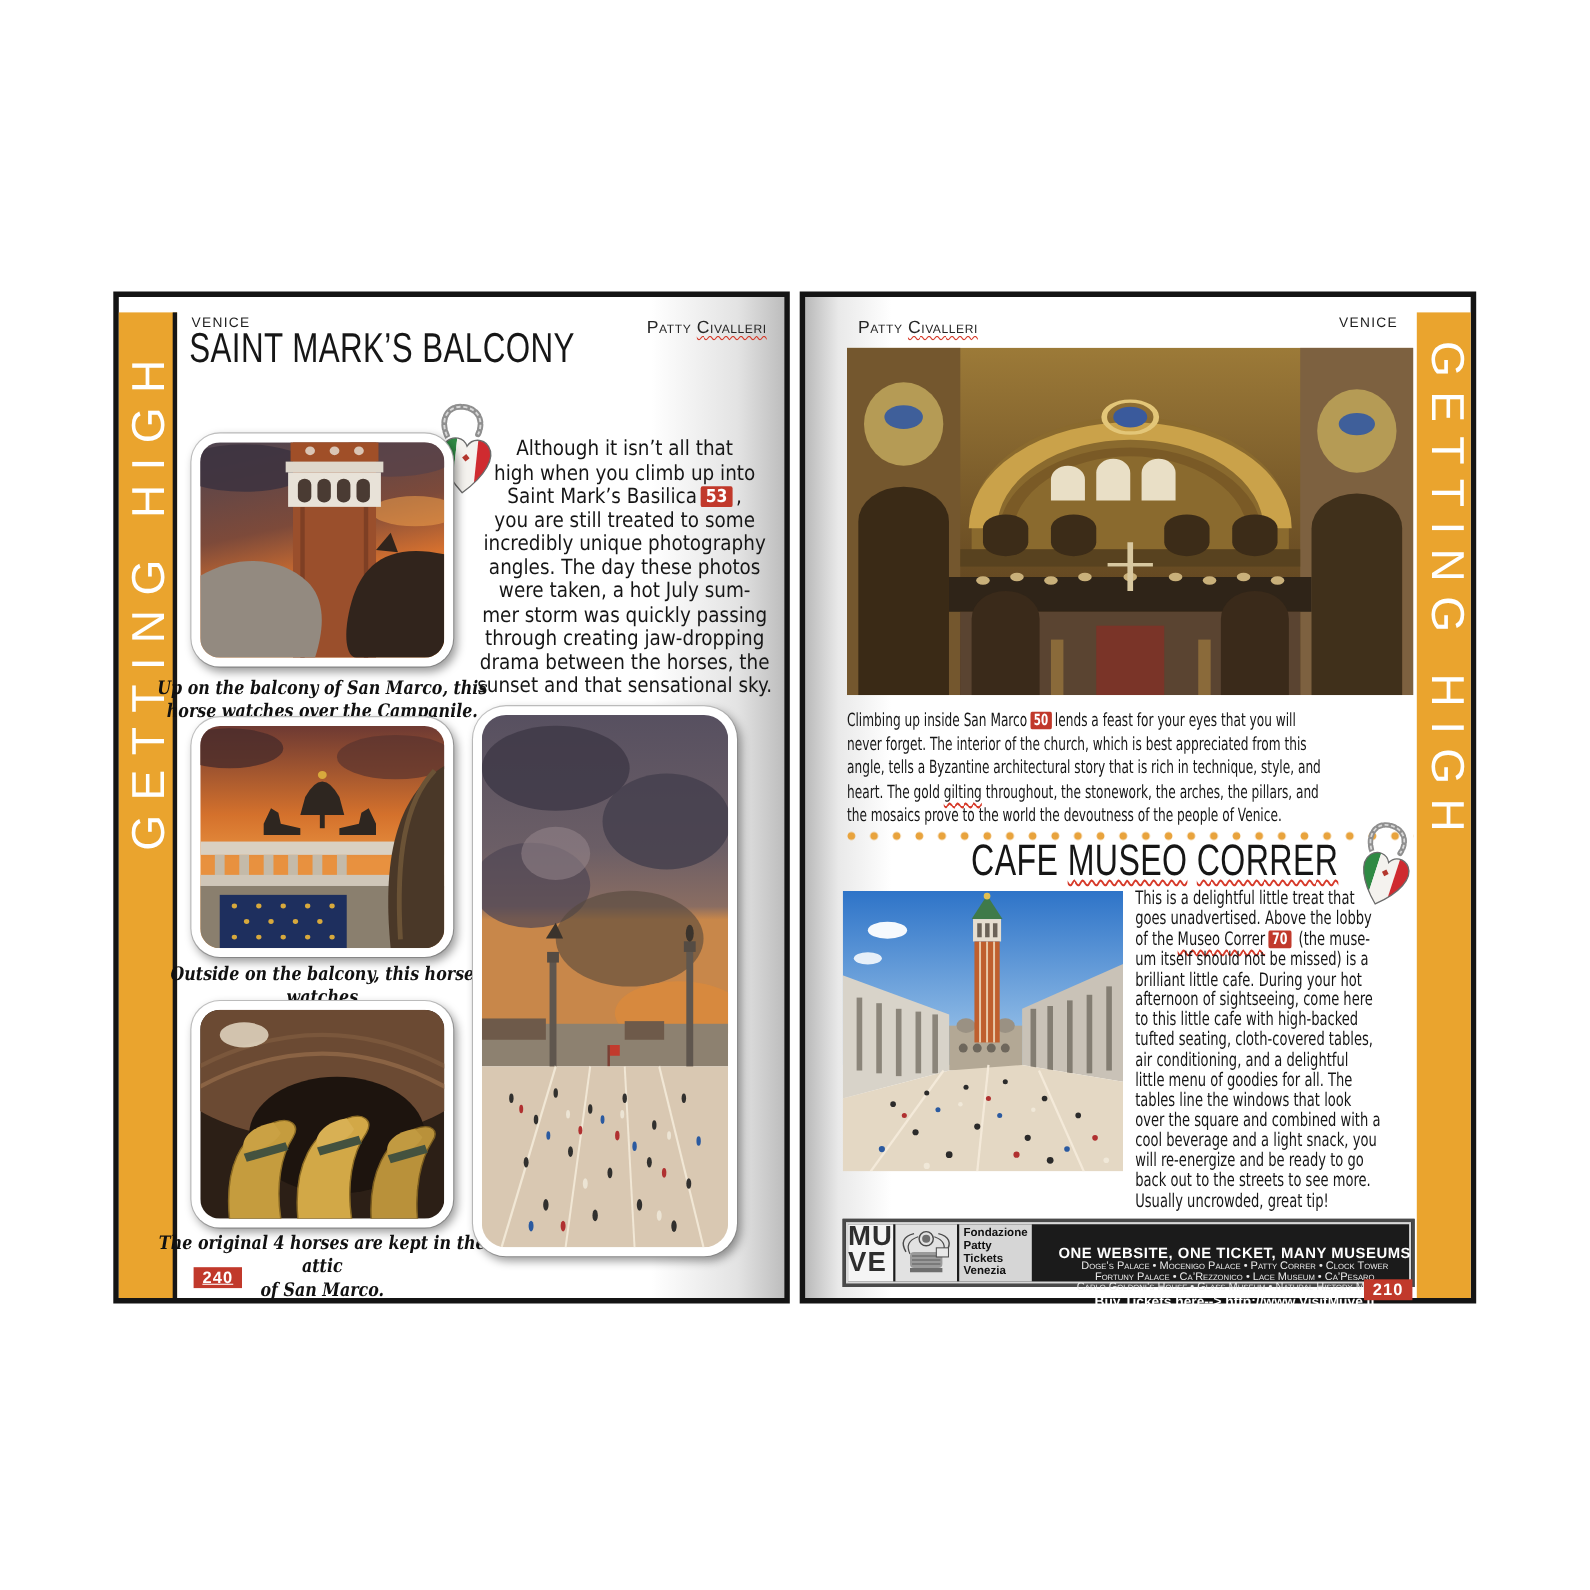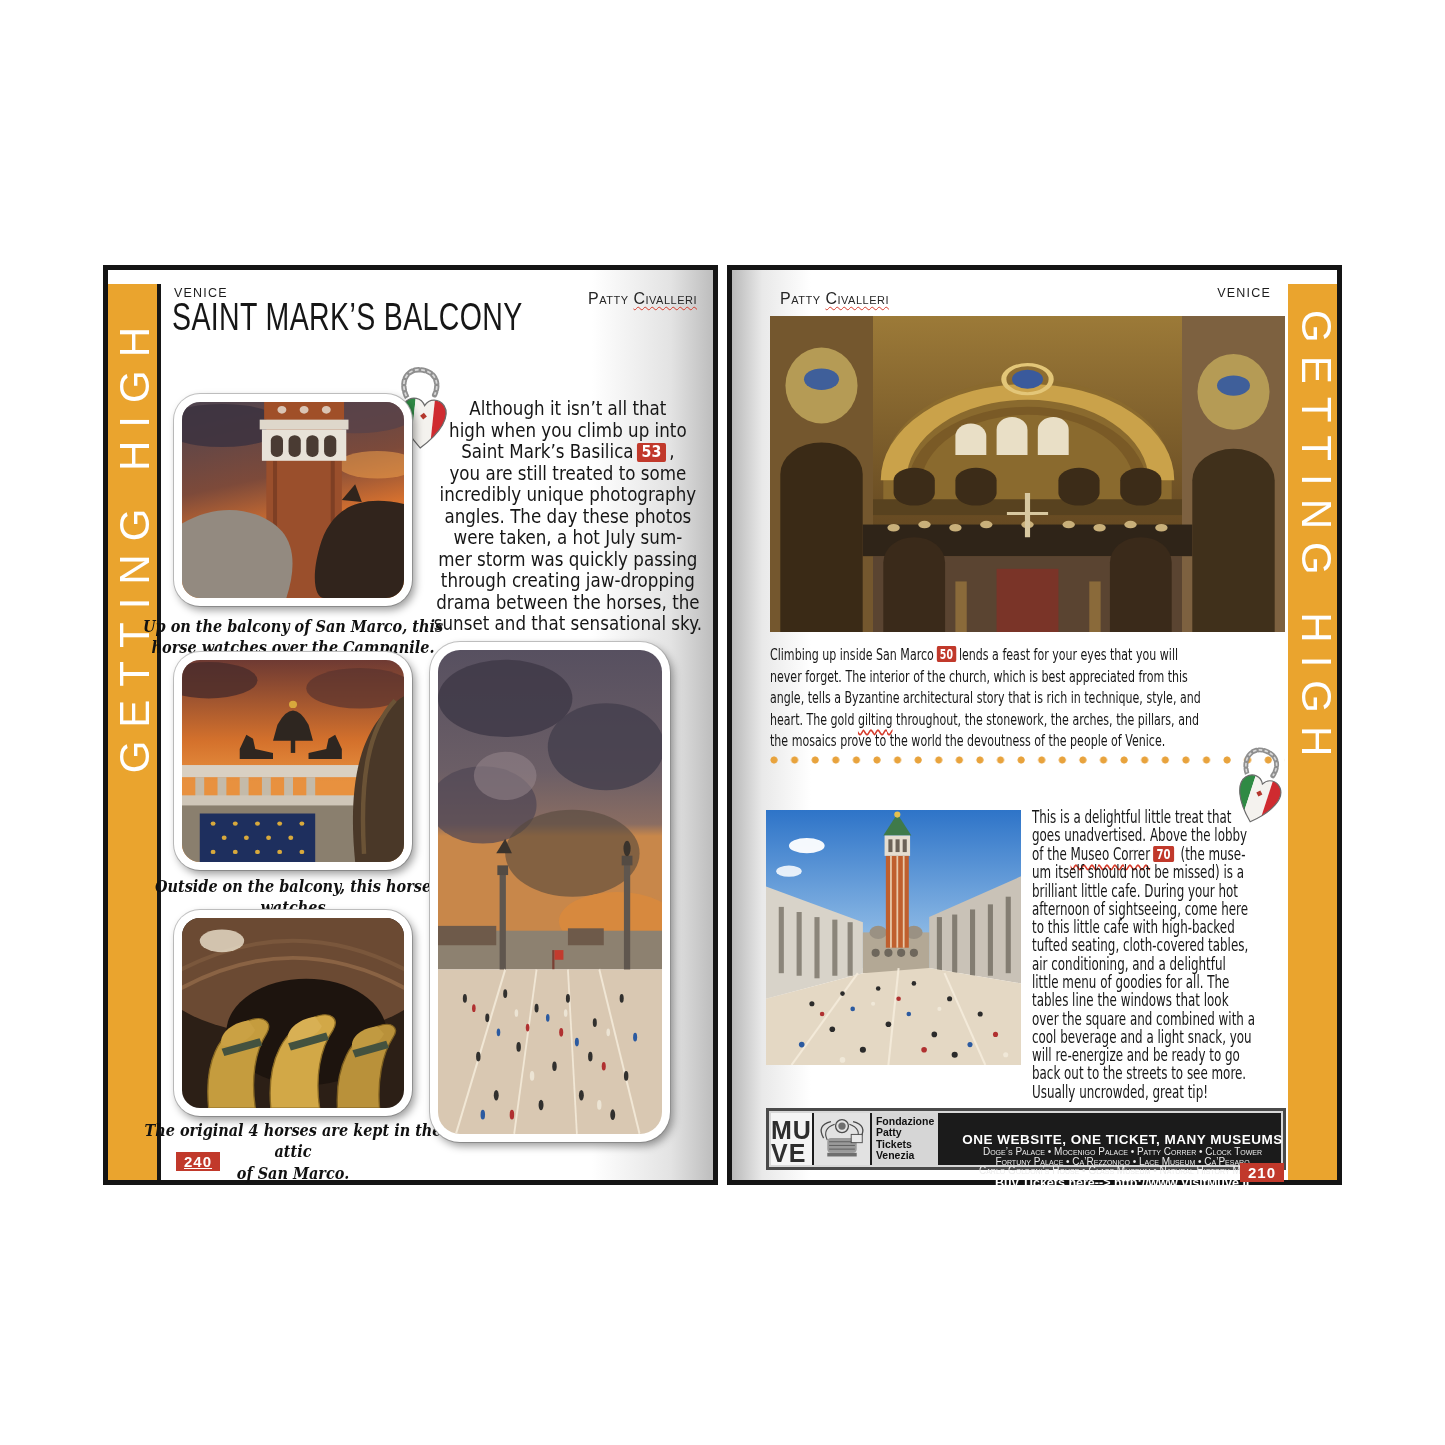--- a/index.html
+++ b/index.html
@@ -43,21 +43,21 @@
   .pagenum{position:absolute;background:#C1392B;color:#fff;font-weight:700;font-size:15px;
            padding:1px 8px;letter-spacing:1px;}
   .dots{position:absolute;height:8px;
         background-image:radial-gradient(circle at 4px 4px,#E8A33D 3.2px,rgba(0,0,0,0) 3.9px);
         background-size:20.6px 8px;background-repeat:repeat-x;}
   .heart{position:absolute;}
   
   .banner{position:absolute;display:flex;background:#1b1b1b;border:3px solid #4a4a4a;
           box-shadow:inset 0 0 0 2px #d8d8d8;align-items:stretch;}
   .banner .cell{margin:2px 0 2px 2px;}
-  .muvecell{background:#f5f5f5;width:62px;display:flex;align-items:flex-end;justify-content:center;}
+  .muvecell{background:#f5f5f5;width:62px;display:flex;align-items:flex-start;justify-content:center;}
   .muvetxt{font-weight:700;font-size:25px;line-height:.92;color:#2e2e2e;letter-spacing:1px;}
   .lioncell{background:#e2e2e2;width:60px;display:flex;align-items:center;justify-content:center;}
   .fondcell{background:#d6d6d6;width:74px;padding:3px 4px;font-weight:700;font-size:10.5px;
             line-height:1.08;color:#101010;}
   .darkcell{flex:1;margin:20px;color:#fff;text-align:center;padding:2px 4px 1px 4px;}
   .bn-head{font-weight:700;font-size:13.5px;letter-spacing:.5px;line-height:14px;white-space:nowrap;}
   .bn-mus{font-variant:small-caps;font-size:10px;line-height:9.6px;color:#ececec;white-space:nowrap;}
   .bn-cta{font-weight:700;font-size:12.5px;line-height:13px;margin-top:1px;white-space:nowrap;}
 </style>
 </head>
@@ -350,20 +350,23 @@
         <path d="M66 78 a6 8 0 0 1 12 0 v22 h-12 z" fill="#3a2a1a"></path>
         <rect x="36" y="84" width="2.2" height="16" fill="#8a6a3a"></rect>
           <rect x="62" y="84" width="2.2" height="16" fill="#8a6a3a"></rect>
       </svg>
     </div>
 
     <div class="bodytext" style="left:38px;top:374px;width:769px;font-size:16.5px;line-height:21.6px;transform:scaleX(.67);"><span>Climbing up inside San Marco</span><span class="seg-badge">50</span><span>lends a feast for your eyes that you will</span><br><span>never forget. The interior of the church, which is best appreciated from this</span><br><span>angle, tells a Byzantine architectural story that is rich in technique, style, and</span><br><span>heart. The gold </span><span class="seg-wavy">gilting</span><span> throughout, the stonework, the arches, the pillars, and</span><br><span>the mosaics prove to the world the devoutness of the people of Venice.</span></div>
 
     <div class="dots" style="left:38px;top:486px;width:515px;"></div>
 
+    <div class="h2wrap" style="left:60px;top:490px;width:515px;">
+      <div class="h2"><span>CAFE </span><span class="seg-wavy">MUSEO</span><span> </span><span class="seg-wavy">CORRER</span></div>
+    </div>
 
     <div class="heart" style="right:50px;top:474px;width:54px;height:88px;">
       <svg viewBox="0 0 60 94" style="transform:rotate(10deg);">
         <path d="M16 40 C4 22 12 6 27 7 C42 8 48 20 42 33" fill="none" stroke="#8f8f8f" stroke-width="5.5" stroke-dasharray="4 2.5" stroke-linecap="round"></path>
         <path d="M16 40 C4 22 12 6 27 7 C42 8 48 20 42 33" fill="none" stroke="#d9d9d9" stroke-width="1.8" stroke-dasharray="4 2.5"></path>
         <g transform="rotate(8 30 60)">
           <path d="M30 88 C10 70 2 52 10 42 C16 35 26 36 30 44 C34 36 44 35 50 42 C58 52 50 70 30 88 Z" fill="none" stroke="#ffffff" stroke-width="5"></path>
           <clipPath id="hclip2">
               <path d="M30 88 C10 70 2 52 10 42 C16 35 26 36 30 44 C34 36 44 35 50 42 C58 52 50 70 30 88 Z"></path>
             </clipPath>

